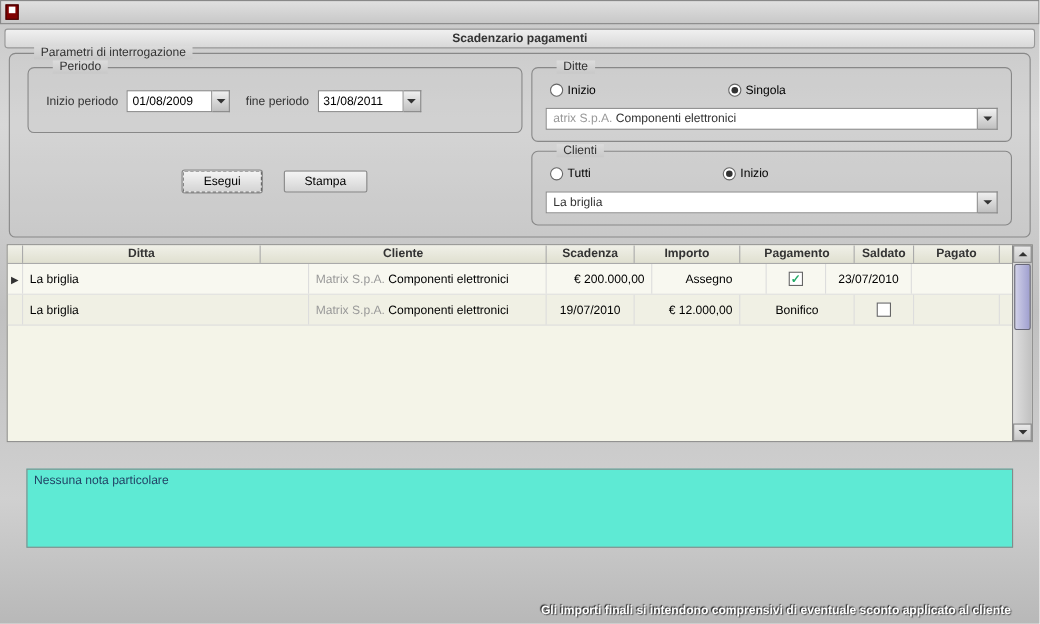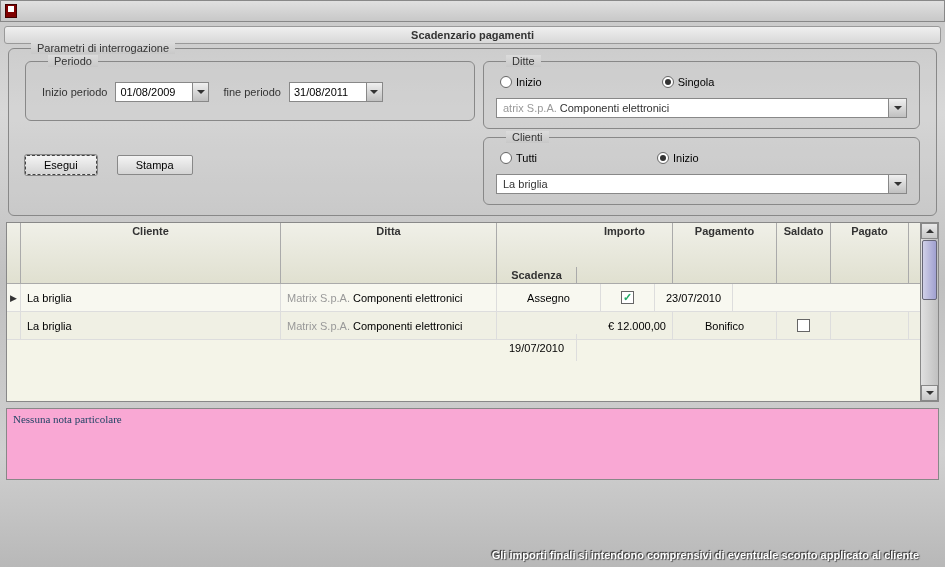--- a/index.html
+++ b/index.html
@@ -18,21 +18,21 @@
 .left-col { flex: 0 0 450px; }
 .right-col { flex: 1; }
 
 .periodo { display: flex; align-items: center; gap: 8px; padding: 10px 8px; }
 .label { color: #333; }
 .date-field { display: flex; align-items: center; }
 .date-input { width: 78px; height: 20px; border: 1px solid #888; background: #fff; padding: 0 4px; font-size: 11px; }
 .dd-btn { width: 16px; height: 20px; background: linear-gradient(180deg,#f0f0f0,#c0c0c0); border: 1px solid #888; border-left: none; display: flex; align-items: center; justify-content: center; cursor: pointer; }
 .dd-btn::after { content: ''; border-left: 4px solid transparent; border-right: 4px solid transparent; border-top: 4px solid #333; }
 
-.btn-row { display: flex; gap: 20px; justify-content: flex-start; margin-top: 34px; }
+.btn-row { display: flex; gap: 20px; justify-content: center; margin-top: 34px; }
 .btn { padding: 3px 18px; background: linear-gradient(180deg,#f4f4f4,#d4d4d4); border: 1px solid #888; border-radius: 2px; cursor: pointer; }
 .btn.focus { border: 1px dashed #444; outline: 1px solid #888; }
 
 .radio-row { display: flex; align-items: center; gap: 120px; padding: 4px 8px; }
 .radio { display: flex; align-items: center; gap: 4px; cursor: pointer; }
 .radio-circle { width: 12px; height: 12px; border: 1px solid #666; border-radius: 50%; background: #fff; display: flex; align-items: center; justify-content: center; }
 .radio.selected .radio-circle::after { content: ''; width: 6px; height: 6px; background: #333; border-radius: 50%; }
 
 .combo { display: flex; margin: 6px 4px 2px 4px; }
 .combo-input { flex: 1; height: 20px; border: 1px solid #888; background: #fff; padding: 0 6px; color: #333; display: flex; align-items: center; }
@@ -42,35 +42,35 @@
 .grid-container { margin: 6px; border: 1px solid #888; background: #f4f4e8; height: 180px; position: relative; display: flex; }
 .grid-main { flex: 1; overflow: hidden; }
 .grid-header { display: flex; background: linear-gradient(180deg,#f0f0e8,#e0e0d0); border-bottom: 1px solid #aaa; }
 .gh { border-right: 1px solid #aaa; padding: 2px 4px; text-align: center; font-weight: bold; color: #333; }
 .grid-row { display: flex; border-bottom: 1px solid #ddd; background: #f8f8f0; height: 28px; align-items: center; }
 .grid-row.alt { background: #f0f0e4; }
 .gc { border-right: 1px solid #ddd; padding: 2px 6px; overflow: hidden; white-space: nowrap; height: 100%; display: flex; align-items: center; }
 .col-marker { width: 14px; justify-content: center; }
 .col-cliente { width: 260px; }
 .col-ditta { width: 216px; }
-.col-scadenza { width: 80px; justify-content: center; margin-top: 44px; }
+.col-scadenza { width: 80px; justify-content: center; }
 .col-importo { width: 96px; justify-content: flex-end; }
 .col-pagamento { width: 104px; justify-content: center; }
 .col-saldato { width: 54px; justify-content: center; }
 .col-pagato { width: 78px; justify-content: center; }
 .checkbox { width: 13px; height: 13px; border: 1px solid #666; background: #fff; display: flex; align-items: center; justify-content: center; color: #2a6; font-weight: bold; cursor: pointer; }
 .grid-scroll { width: 18px; background: linear-gradient(90deg,#e0e0e0,#c0c0c0); border-left: 1px solid #888; position: relative; }
 .scroll-btn { height: 16px; background: linear-gradient(180deg,#e8e8e8,#c8c8c8); border: 1px solid #888; display: flex; align-items: center; justify-content: center; cursor: pointer; }
 .scroll-btn.up::after { content:''; border-left:4px solid transparent; border-right:4px solid transparent; border-bottom:4px solid #333; }
 .scroll-btn.down::after { content:''; border-left:4px solid transparent; border-right:4px solid transparent; border-top:4px solid #333; }
 .scroll-btn.down { position: absolute; bottom: 0; left: 0; right: 0; }
 .scroll-thumb { position: absolute; top: 17px; left: 1px; right: 1px; height: 60px; background: linear-gradient(90deg,#d0d0e8,#a0a0d0); border: 1px solid #667; border-radius: 2px; }
 .row-marker { color: #333; font-size: 9px; }
 
-.notes { margin: 6px; border: 1px solid #888; background: #f9a8d4; height: 72px; padding: 4px 6px; color: #224466; font-family: Liberation Serif, serif; }
+.notes { margin: 24px; border: 1px solid #888; background: #5eead4; height: 72px; padding: 4px 6px; color: #224466; }
 
 .footer { position: absolute; bottom: 6px; right: 26px; color: #fff; text-shadow: 1px 1px 1px #555, -1px -1px 1px #222; font-weight: bold; font-size: 11px; }
 
 .blur-text { color: #999; filter: blur(0.6px); margin-right: 3px; }
 </style>
 </head>
 <body>
 
 <div class="titlebar">
   <div class="titlebar-icon"></div>
@@ -141,35 +141,36 @@
         </div>
       </div>
     </div>
   </div>
 </div>
 
 <div class="grid-container">
   <div class="grid-main">
     <div class="grid-header">
       <div class="gh col-marker"></div>
+      <div class="gh col-ditta">Ditta</div>
       <div class="gh col-cliente">Cliente</div>
-      <div class="gh col-ditta">Ditta</div>
       <div class="gh col-scadenza">Scadenza</div>
       <div class="gh col-importo">Importo</div>
       <div class="gh col-pagamento">Pagamento</div>
       <div class="gh col-saldato">Saldato</div>
       <div class="gh col-pagato">Pagato</div>
     </div>
     <div id="grid-body">
         <div class="grid-row">
           <div class="gc col-marker">
             <span class="row-marker">▶</span>
           </div>
           <div class="gc col-cliente">La briglia</div>
           <div class="gc col-ditta"><span class="blur-text">Matrix S.p.A.</span> Componenti elettronici</div>
+          <div class="gc col-importo">€ 200.000,00</div>
           <div class="gc col-pagamento">Assegno</div>
           <div class="gc col-saldato">
             <div class="checkbox">✓</div>
           </div>
           <div class="gc col-pagato">23/07/2010</div>
         </div>
         <div class="grid-row alt">
           <div class="gc col-marker"></div>
           <div class="gc col-cliente">La briglia</div>
           <div class="gc col-ditta"><span class="blur-text">Matrix S.p.A.</span> Componenti elettronici</div>

